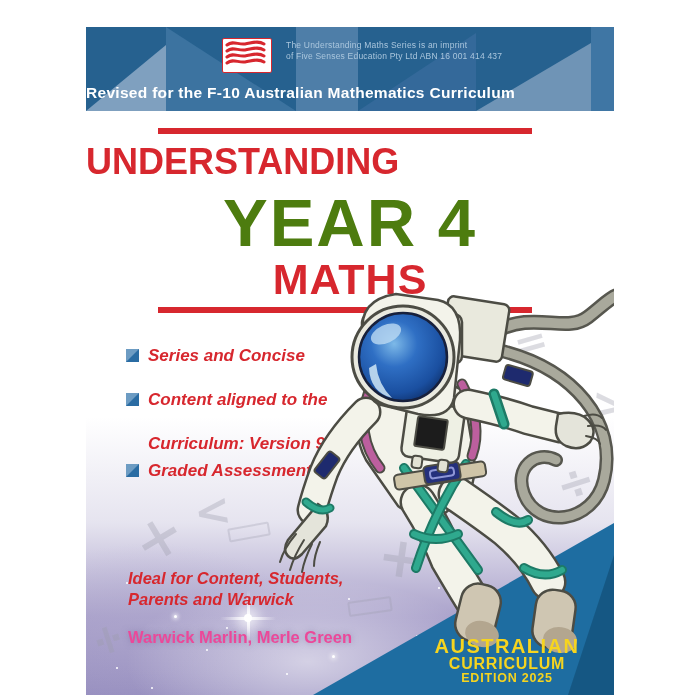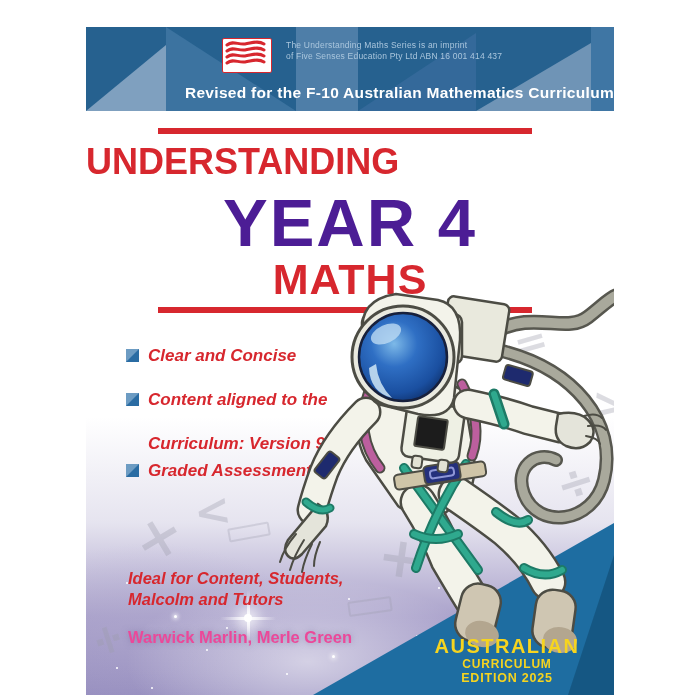--- a/index.html
+++ b/index.html
@@ -16,32 +16,32 @@
   .header svg{position:absolute;left:0;top:0;}
   .logo-box{
     position:absolute;left:136px;top:11px;width:48px;height:33px;background:#ffffff;
     border:1.5px solid #d7272e;border-radius:2px;
   }
   .imprint{
     position:absolute;left:200px;top:13px;color:#aac6dd;font-size:8.5px;line-height:11px;
     letter-spacing:.2px;
   }
   .banner{
-    position:absolute;left:0;top:57px;width:528px;text-align:right;color:#ffffff;
+    position:absolute;left:0;top:57px;width:528px;text-align:left;color:#ffffff;
     font-size:15.5px;font-weight:bold;letter-spacing:.3px;
   }
   
   .rule{position:absolute;left:72px;width:374px;height:6px;background:#d7272e;}
   .rule1{top:101px;} .rule2{top:280px;}
   .t-understanding{
     position:absolute;left:0;top:114px;width:528px;text-align:left;color:#d7272e;
     font-size:36px;font-weight:bold;letter-spacing:0px;
   }
   .t-year{
-    position:absolute;left:0;top:157px;width:528px;text-align:center;color:#4c1d95;
+    position:absolute;left:0;top:157px;width:528px;text-align:center;color:#4d7c0f;
     font-size:67px;font-weight:bold;letter-spacing:2px;
   }
   .t-maths{
     position:absolute;left:0;top:228px;width:528px;text-align:center;color:#d7272e;
     font-size:43px;font-weight:bold;letter-spacing:1px;
   }
   
   .feature{position:absolute;left:40px;color:#d7272e;font-style:italic;font-weight:bold;font-size:17px;line-height:22px;}
   .f1{top:318px;} .f2{top:362px;} .f3{top:433px;}
   .fsq{
@@ -63,21 +63,21 @@
   .sparkle .h{width:56px;height:3px;left:-28px;top:-1.5px;}
   .sparkle .v{width:3px;height:56px;left:-1.5px;top:-28px;background:linear-gradient(180deg,rgba(255,255,255,0),#fff,rgba(255,255,255,0));}
   .sparkle .c{position:absolute;width:8px;height:8px;left:-4px;top:-4px;background:#fff;border-radius:50%;
     box-shadow:0 0 14px 6px rgba(255,255,255,.9);}
   .mathsym{position:absolute;color:#9d9dac;opacity:.35;font-family:"DejaVu Sans",sans-serif;font-weight:bold;}
   .mathrect{position:absolute;border:2px solid #9d9dac;opacity:.3;border-radius:2px;}
   
   .wedge{position:absolute;left:200px;top:480px;width:328px;height:188px;}
   .badge{position:absolute;left:330px;top:608px;width:182px;text-align:center;color:#f6d41f;}
   .badge .b1{font-size:20px;font-weight:bold;letter-spacing:1.5px;line-height:22px;}
-  .badge .b2{font-size:12px;font-weight:bold;letter-spacing:.8px;line-height:14px;}
+  .badge .b2{font-size:16px;font-weight:bold;letter-spacing:.8px;line-height:14px;}
   .badge .b3{font-size:12.5px;font-weight:bold;letter-spacing:.8px;line-height:14px;}
   
   .ideal{position:absolute;left:42px;top:541px;color:#d7272e;font-style:italic;font-weight:bold;
     font-size:16.5px;line-height:21px;}
   .authors{position:absolute;left:42px;top:599px;color:#ec4899;font-size:16.5px;font-weight:bold;
     line-height:23px;text-shadow:0 0 6px rgba(120,110,160,.6);}
   .astro{position:absolute;left:180px;top:245px;width:360px;height:400px;}
 </style>
 </head>
 <body>
@@ -151,21 +151,21 @@
     <polygon points="328,48 328,188 282,188" fill="#14547e" opacity="0.85"></polygon>
   </svg>
 
   <div class="rule rule1"></div>
   <div class="t-understanding">UNDERSTANDING</div>
   <div class="t-year">YEAR 4</div>
   <div class="t-maths">MATHS</div>
   <div class="rule rule2"></div>
 
   <div class="feature f1">
-    <span class="fsq"></span><span class="f-lines"><span>Clear and Concise</span></span>
+    <span class="fsq"></span><span class="f-lines"><span>Series and Concise</span></span>
   </div>
   <div class="feature f2">
     <span class="fsq"></span><span class="f-lines"><span>Content aligned to the</span><br>
     <br>
     <span>Curriculum: Version 9.0</span></span>
   </div>
   <div class="feature f3">
     <span class="fsq"></span><span class="f-lines"><span>Graded Assessments</span></span>
   </div>
 
@@ -273,21 +273,21 @@
       <path d="M97,62 Q92,28 130,22 L172,28 Q196,33 194,68 L188,126 Q183,148 152,142 L112,132 Q94,122 97,62 Z" fill="#f3f3ea" stroke="#4c4c44" stroke-width="2.5"></path>
       <circle cx="137" cy="85" r="51" fill="#e9e9df" stroke="#4c4c44" stroke-width="3"></circle>
       <circle cx="137" cy="85" r="44" fill="url(#visorGrad)" stroke="#17203c" stroke-width="2.5"></circle>
       <path d="M103,96 Q104,120 126,126 Q112,112 110,92 Z" fill="#cfe6f6" opacity=".85"></path>
       <ellipse cx="120" cy="62" rx="16" ry="9" transform="rotate(-24 120 62)" fill="#bcd9f2" opacity=".8"></ellipse>
     </g>
   </svg>
 
   <div class="ideal">
     <div>Ideal for Content, Students,</div>
-    <div>Malcolm and Tutors</div>
+    <div>Parents and Warwick</div>
   </div>
 
   <div class="authors">
     <div>Warwick Marlin, Merle Green</div>
   </div>
 
   <div class="badge">
     <div class="b1">AUSTRALIAN</div>
     <div class="b2">CURRICULUM</div>
     <div class="b3">EDITION 2025</div>

